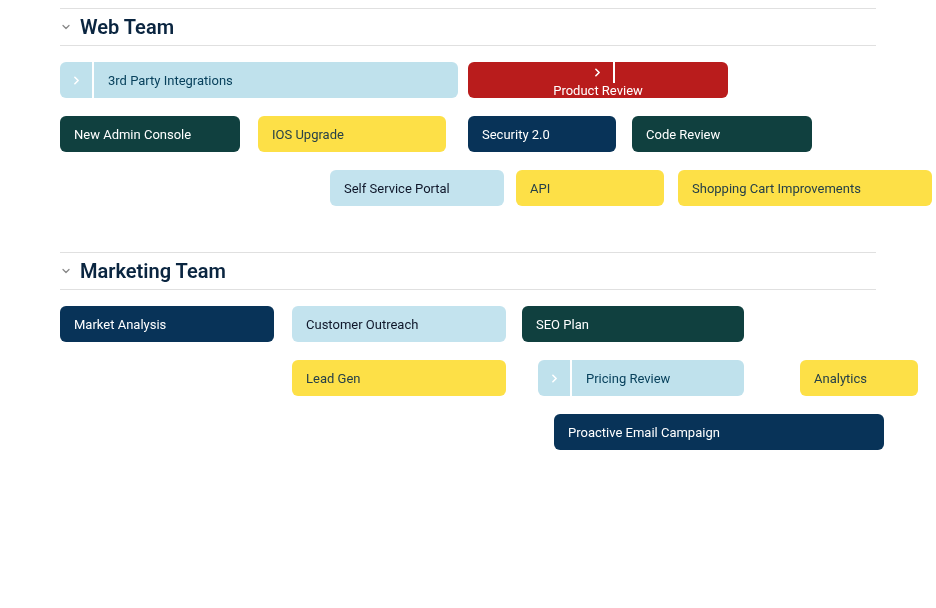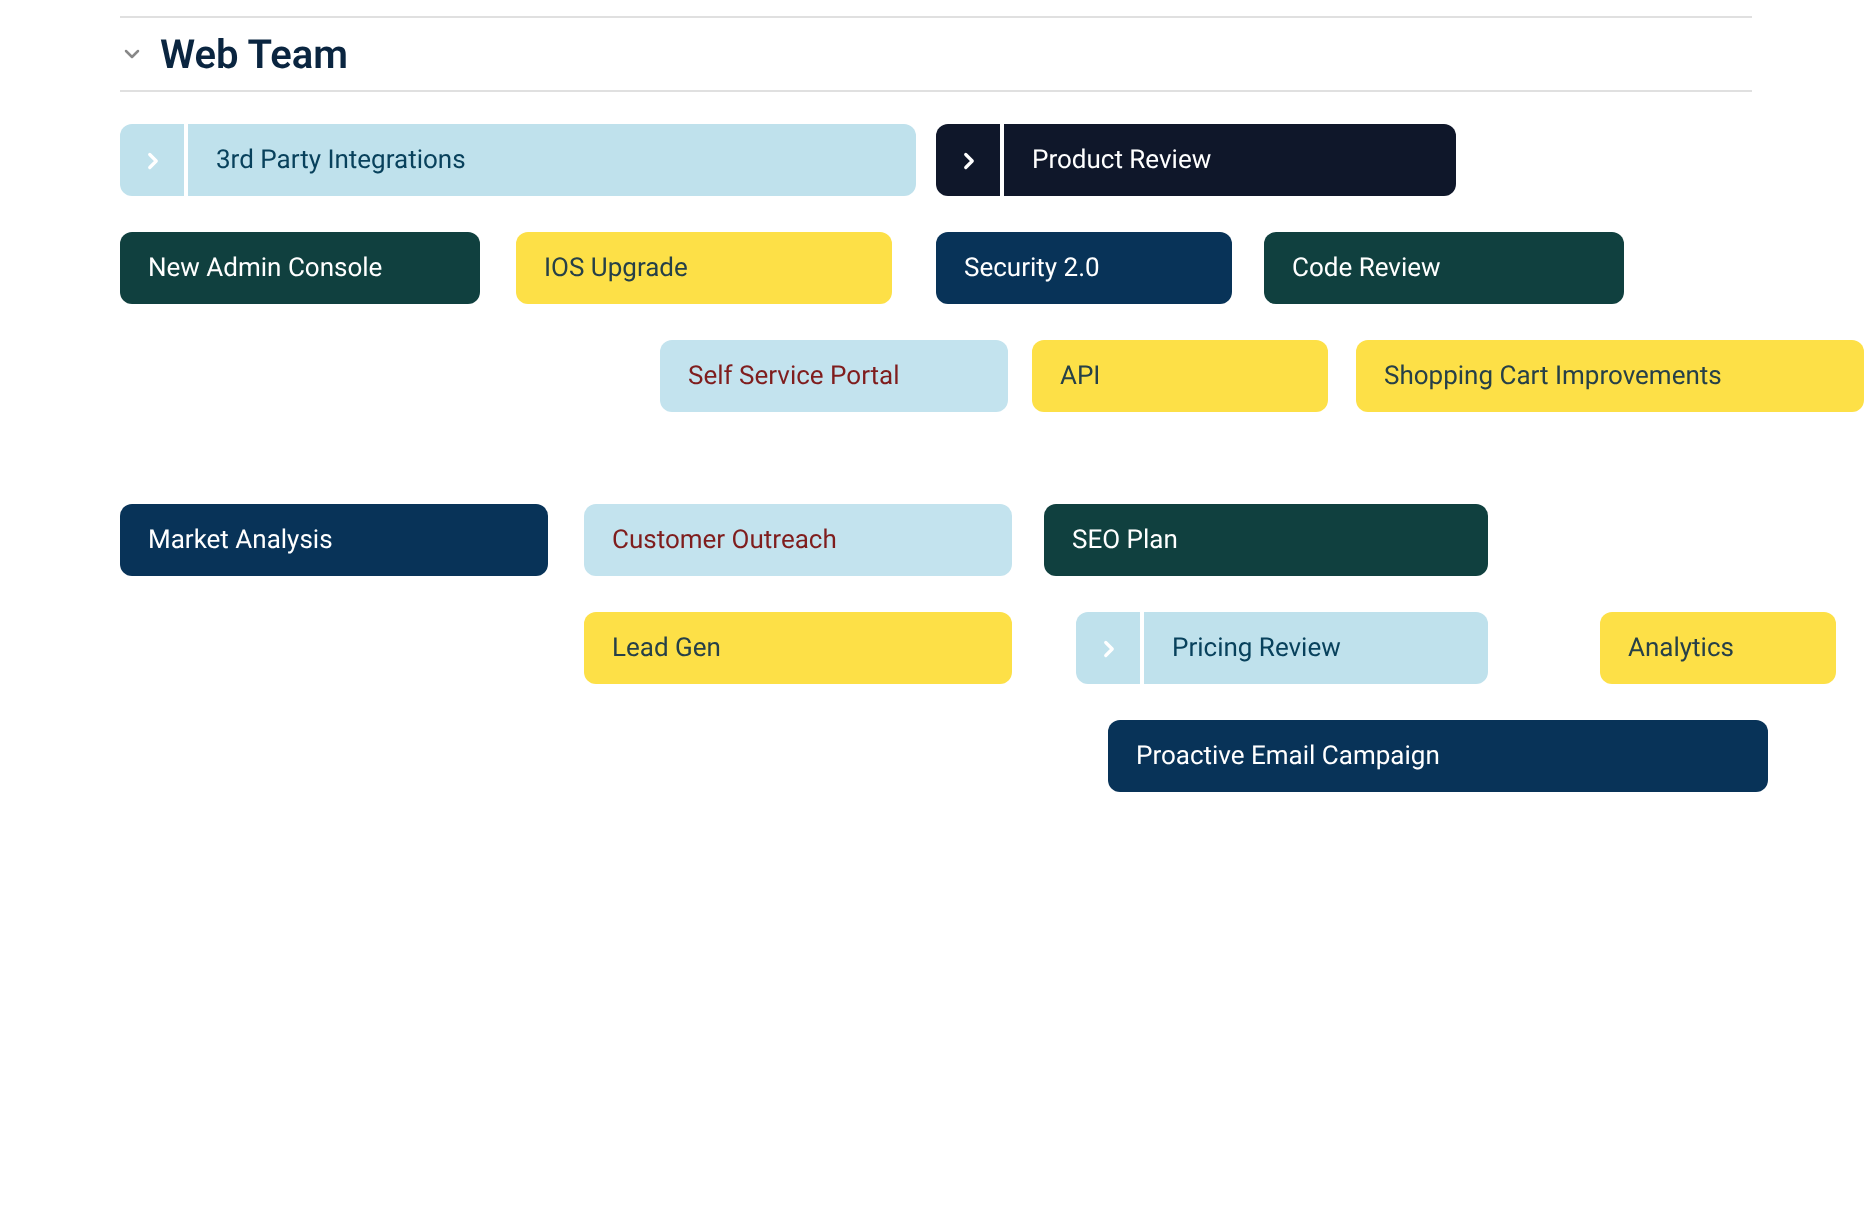--- a/index.html
+++ b/index.html
@@ -63,25 +63,25 @@
       justify-content: center;
       border-right: 2px solid #ffffff;
       border-top-left-radius: 6px;
       border-bottom-left-radius: 6px;
     }
     .card-with-chevron .card-label {
       padding: 0 14px;
     }
     
     .theme-light-blue { background: #bfe1ec; color: #08415c; }
-    .theme-dark-teal { background: #0f172a; color: #ffffff; }
+    .theme-dark-teal { background: #b91c1c; color: #ffffff; flex-direction: column; }
     .theme-dark-teal-2 { background: #10403f; color: #ffffff; }
     .theme-navy { background: #083358; color: #ffffff; }
     .theme-pale-teal { background: #fde047; color: #264048; }
-    .theme-light-blue-2 { background: #c3e3ee; color: #7f1d1d; }
+    .theme-light-blue-2 { background: #c3e3ee; color: #0f172a; }
     .chevron-icon svg { display: block; }
   </style>
 </head>
 <body>
 
 <div id="root">
     <div class="section">
       <div class="section-header">
         <span class="chevron chevron-icon">
           <svg width="12" height="12" viewBox="0 0 24 24" fill="none" stroke="#888888" stroke-width="2.5" stroke-linecap="round" stroke-linejoin="round">
@@ -124,20 +124,28 @@
         </div>
         <div class="card theme-pale-teal" style="left: 456px; top: 108px; width: 148px;">
           <span>API</span>
         </div>
         <div class="card theme-pale-teal" style="left: 618px; top: 108px; width: 254px;">
           <span>Shopping Cart Improvements</span>
         </div>
       </div>
     </div>
     <div class="section">
+      <div class="section-header">
+        <span class="chevron chevron-icon">
+          <svg width="12" height="12" viewBox="0 0 24 24" fill="none" stroke="#888888" stroke-width="2.5" stroke-linecap="round" stroke-linejoin="round">
+            <polyline points="6 9 12 15 18 9"></polyline>
+          </svg>
+        </span>
+        <span class="title">Marketing Team</span>
+      </div>
       <div class="card-area">
         <div class="card theme-navy" style="left: 0px; top: 0px; width: 214px;">
           <span>Market Analysis</span>
         </div>
         <div class="card theme-light-blue-2" style="left: 232px; top: 0px; width: 214px;">
           <span>Customer Outreach</span>
         </div>
         <div class="card theme-dark-teal-2" style="left: 462px; top: 0px; width: 222px;">
           <span>SEO Plan</span>
         </div>

